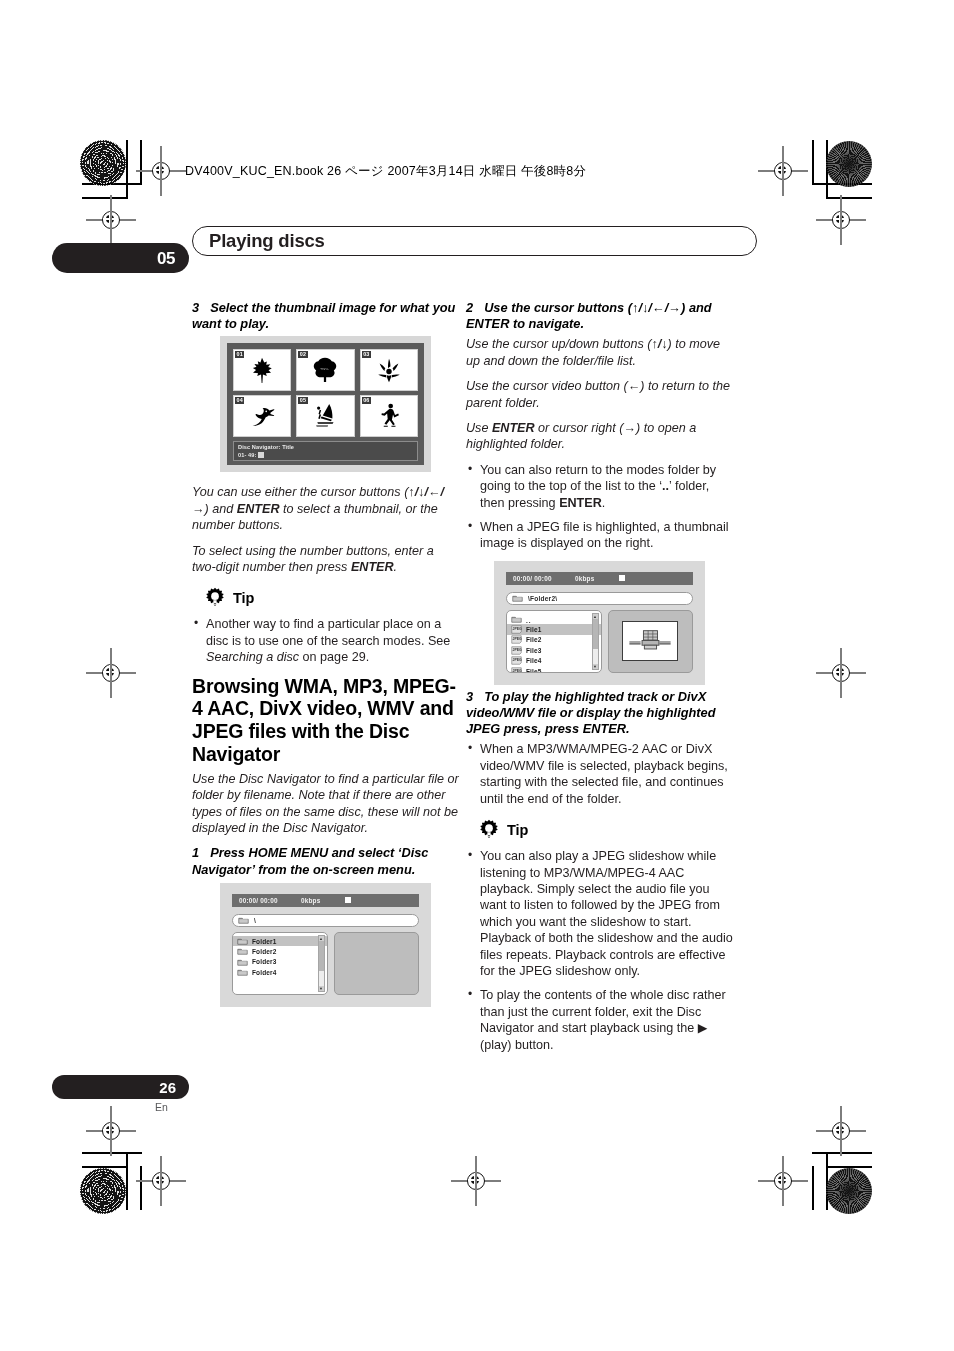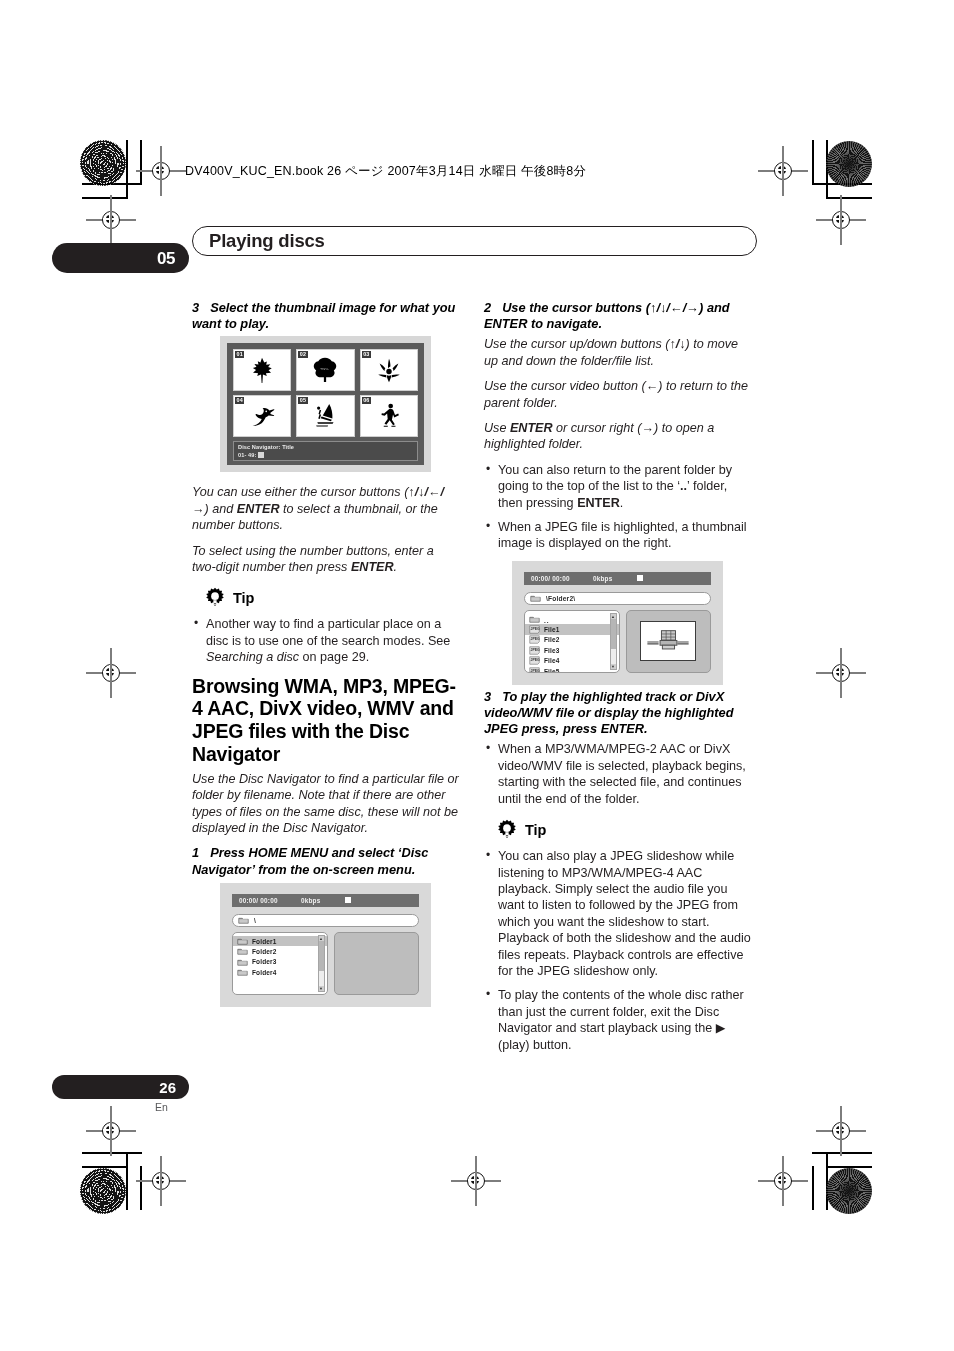--- a/index.html
+++ b/index.html
@@ -125,21 +125,21 @@
     color: #231f20;
   }
 
   
   .col {
     position: absolute;
     width: 267px;
     top: 300px;
   }
   .col-left  { left: 192px; }
-  .col-right { left: 484px; }
+  .col-right { left: 466px; }
 
   p { margin: 0; font-style: italic; }
 
   .body-text {
     font-size: 12.6px;
     line-height: 16.4px;
     color: #231f20;
     margin-bottom: 9px;
   }
 
@@ -641,21 +641,21 @@
     <span>2</span><span class="sp"></span><span>Use the cursor buttons (</span><span>↑/↓/←/→</span><span>) and ENTER to navigate.</span>
   </p>
 
   <p class="body-text"><span>Use the cursor up/down buttons (</span><b>↑/↓</b><span>) to move up and down the folder/file list.</span></p>
 
   <p class="body-text"><span>Use the cursor video button (</span><b>←</b><span>) to return to the parent folder.</span></p>
 
   <p class="body-text"><span>Use </span><b>ENTER</b><span> or cursor right (</span><b>→</b><span>) to open a highlighted folder.</span></p>
 
   <ul class="bullets">
-    <li><span>You can also return to the parent folder by going to the top of the list to the ‘</span><b>..</b><span>’ folder, then pressing </span><b>ENTER</b><span>.</span></li>
+    <li><span>You can also return to the modes folder by going to the top of the list to the ‘</span><b>..</b><span>’ folder, then pressing </span><b>ENTER</b><span>.</span></li>
     <li>When a JPEG file is highlighted, a thumbnail image is displayed on the right.</li>
   </ul>
 
   <div class="shot-browser">
     <div class="fb-statusbar">
       <span class="fb-time">00:00/ 00:00</span>
       <span class="fb-rate">0kbps</span>
       <span class="fb-stopicon"></span>
     </div>
     <div class="fb-pathbar">

